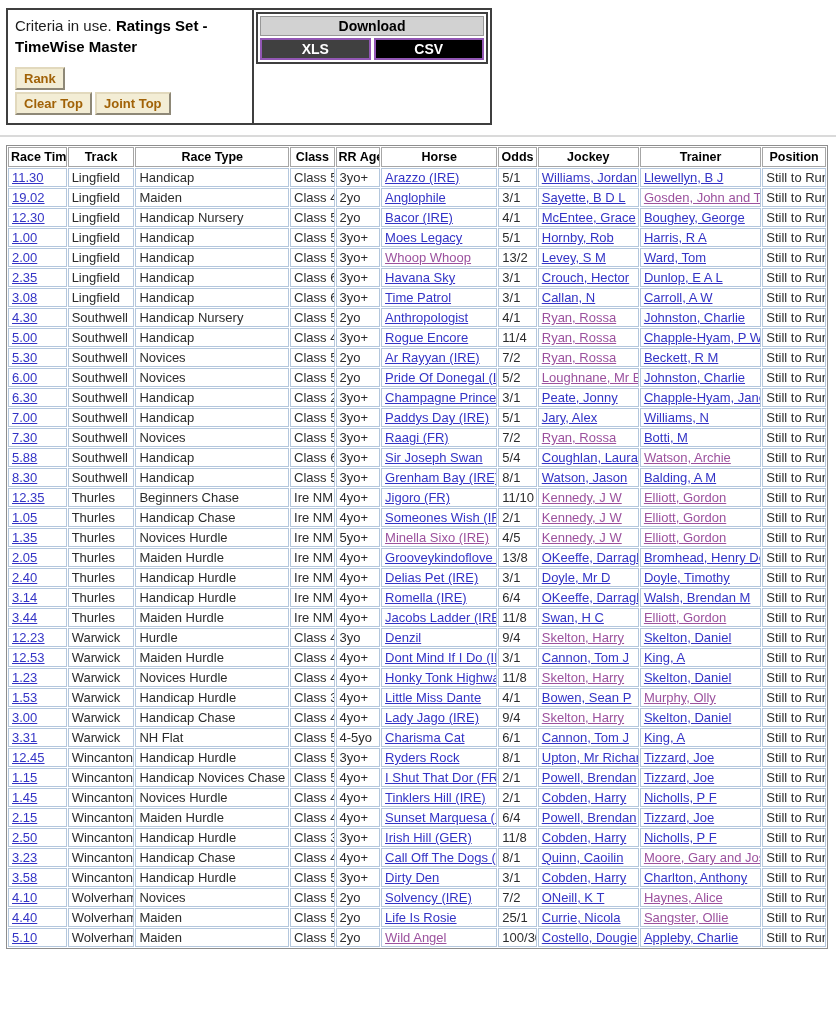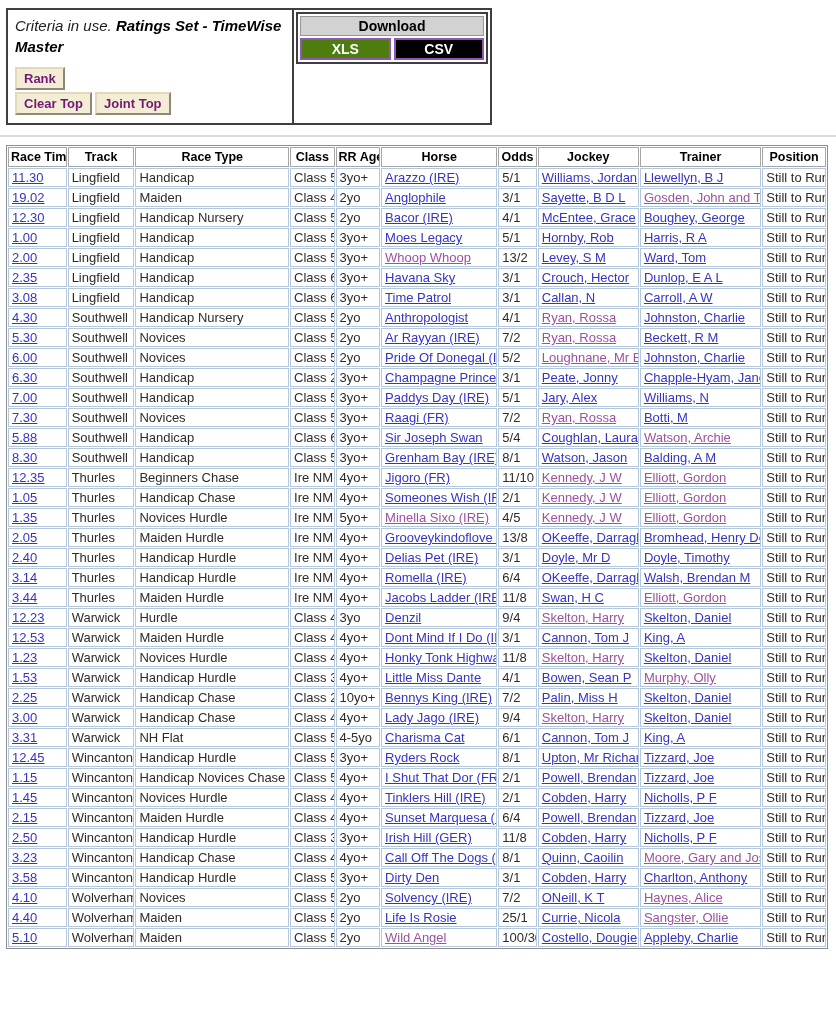--- a/index.html
+++ b/index.html
@@ -1,35 +1,35 @@
 <!DOCTYPE html>
 <html><head>
 <meta charset="utf-8">
 <style>
   html, body { margin:0; padding:0; background:#ffffff; }
   body { width:836px; font-family:"Liberation Sans", sans-serif; color:#222; }
 
   
   .top-wrap { display:flex; width:486px; margin:8px 0 0 6px; border:2px solid #3f3f3f; box-sizing:border-box; background:#fff; }
   .criteria-cell { flex:1; padding:5px 8px 8px 7px; border-right:2px solid #3f3f3f; }
-  .criteria-text { font-size:15px; line-height:21px; color:#1c1c1c;font-style:italic; }
+  .criteria-text { font-size:15px; line-height:21px; color:#1c1c1c; }
   .criteria-text b { color:#000; }
   .tan-btn { background:#f3edd5; border:2px outset #e2d9bd; font-weight:bold; font-size:13px;
-             font-family:"Liberation Sans", sans-serif; padding:2px 7px; color:#701a75; cursor:pointer; }
+             font-family:"Liberation Sans", sans-serif; padding:2px 7px; color:#a16207; cursor:pointer; }
   .btn-row1 { margin-top:10px; }
   .btn-row2 { margin-top:2px; display:flex; gap:3px; }
 
-  .download-cell { width:196px; padding:2px 2px; box-sizing:border-box; }
+  .download-cell { width:236px; padding:2px 2px; box-sizing:border-box; }
   .dl-box { border:2px solid #3f3f3f; padding:2px; }
   .dl-head { background:#d2d2d2; border:1px solid #979797; text-align:center; font-weight:bold;
              font-size:14px; color:#000; padding:1px 0; margin-bottom:2px; }
   .dl-btns { display:flex; gap:3px; }
   .dl-btn { flex:1; text-align:center; font-weight:bold; font-size:14px; padding:1px 0;
             border:2px solid #9257b4; color:#fff; cursor:pointer; }
-  .dl-btn.xls { background:#4d7c0f; }
+  .dl-btn.xls { background:#404040; }
   .dl-btn.csv { background:#000000; }
 
   hr.sep { border:none; border-top:2px solid #dadada; margin:10px 0 8px 0; }
 
   
   table.races { border-collapse:separate; border-spacing:1px; table-layout:fixed; width:822px;
                 margin-left:6px; border:1px solid #8e8e8e; background:#fff; }
   table.races th { border:1px solid #a6a6a6; padding:2px 2px; font-size:12.5px; font-weight:bold;
                    color:#000; text-align:center; white-space:nowrap; overflow:hidden; }
   table.races td { border:1px solid #b4c7dd; padding:1px 3px; font-size:13px; line-height:15px;
@@ -185,20 +185,32 @@
         <td>Handicap Nursery</td>
         <td>Class 5</td>
         <td>2yo</td>
         <td><a href="#">Anthropologist</a></td>
         <td>4/1</td>
         <td><a href="#" class="visited">Ryan, Rossa</a></td>
         <td><a href="#">Johnston, Charlie</a></td>
         <td>Still to Run</td>
       </tr>
       <tr>
+        <td><a href="#">5.00</a></td>
+        <td>Southwell</td>
+        <td>Handicap</td>
+        <td>Class 4</td>
+        <td>3yo+</td>
+        <td><a href="#">Rogue Encore</a></td>
+        <td>11/4</td>
+        <td><a href="#" class="visited">Ryan, Rossa</a></td>
+        <td><a href="#">Chapple-Hyam, P W</a></td>
+        <td>Still to Run</td>
+      </tr>
+      <tr>
         <td><a href="#">5.30</a></td>
         <td>Southwell</td>
         <td>Novices</td>
         <td>Class 5</td>
         <td>2yo</td>
         <td><a href="#">Ar Rayyan (IRE)</a></td>
         <td>7/2</td>
         <td><a href="#" class="visited">Ryan, Rossa</a></td>
         <td><a href="#">Beckett, R M</a></td>
         <td>Still to Run</td>
@@ -401,32 +413,20 @@
         <td>Handicap Hurdle</td>
         <td>Class 3</td>
         <td>4yo+</td>
         <td><a href="#">Little Miss Dante</a></td>
         <td>4/1</td>
         <td><a href="#">Bowen, Sean P</a></td>
         <td><a href="#" class="visited">Murphy, Olly</a></td>
         <td>Still to Run</td>
       </tr>
       <tr>
-        <td><a href="#">2.25</a></td>
-        <td>Warwick</td>
-        <td>Handicap Chase</td>
-        <td>Class 2</td>
-        <td>10yo+</td>
-        <td><a href="#">Bennys King (IRE)</a></td>
-        <td>7/2</td>
-        <td><a href="#">Palin, Miss H</a></td>
-        <td><a href="#">Skelton, Daniel</a></td>
-        <td>Still to Run</td>
-      </tr>
-      <tr>
         <td><a href="#">3.00</a></td>
         <td>Warwick</td>
         <td>Handicap Chase</td>
         <td>Class 4</td>
         <td>4yo+</td>
         <td><a href="#">Lady Jago (IRE)</a></td>
         <td>9/4</td>
         <td><a href="#" class="visited">Skelton, Harry</a></td>
         <td><a href="#">Skelton, Daniel</a></td>
         <td>Still to Run</td>

